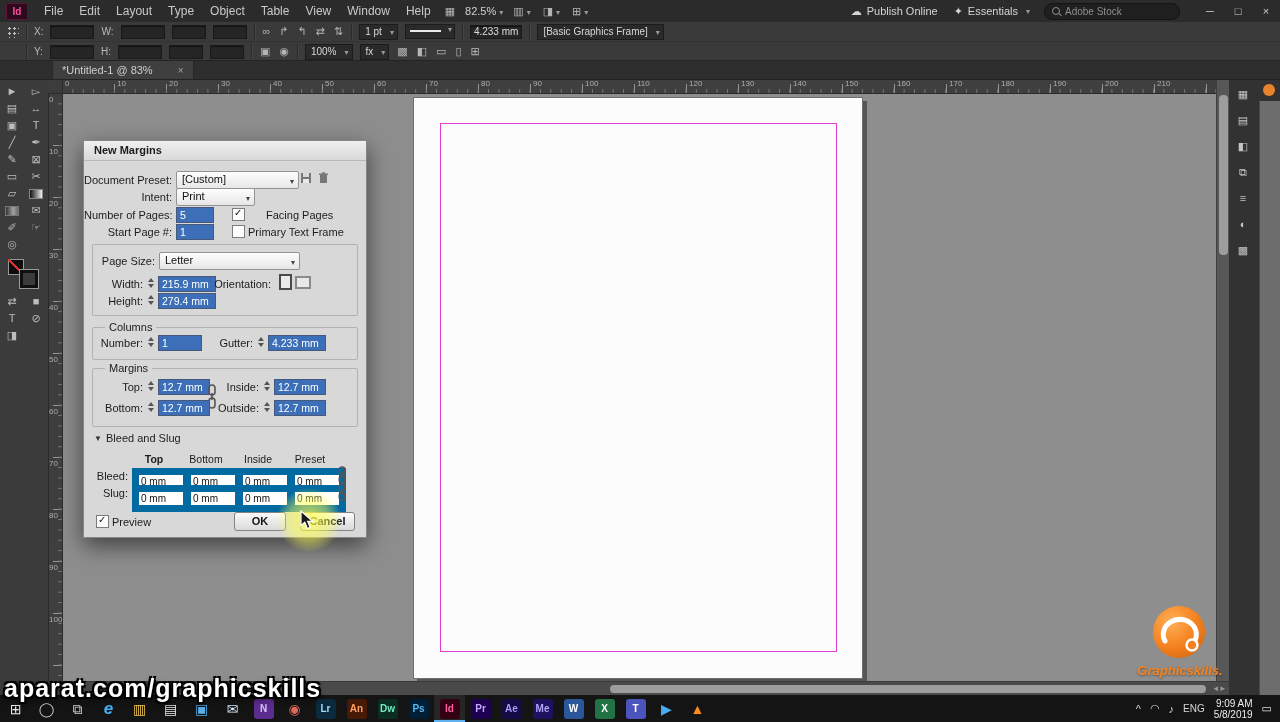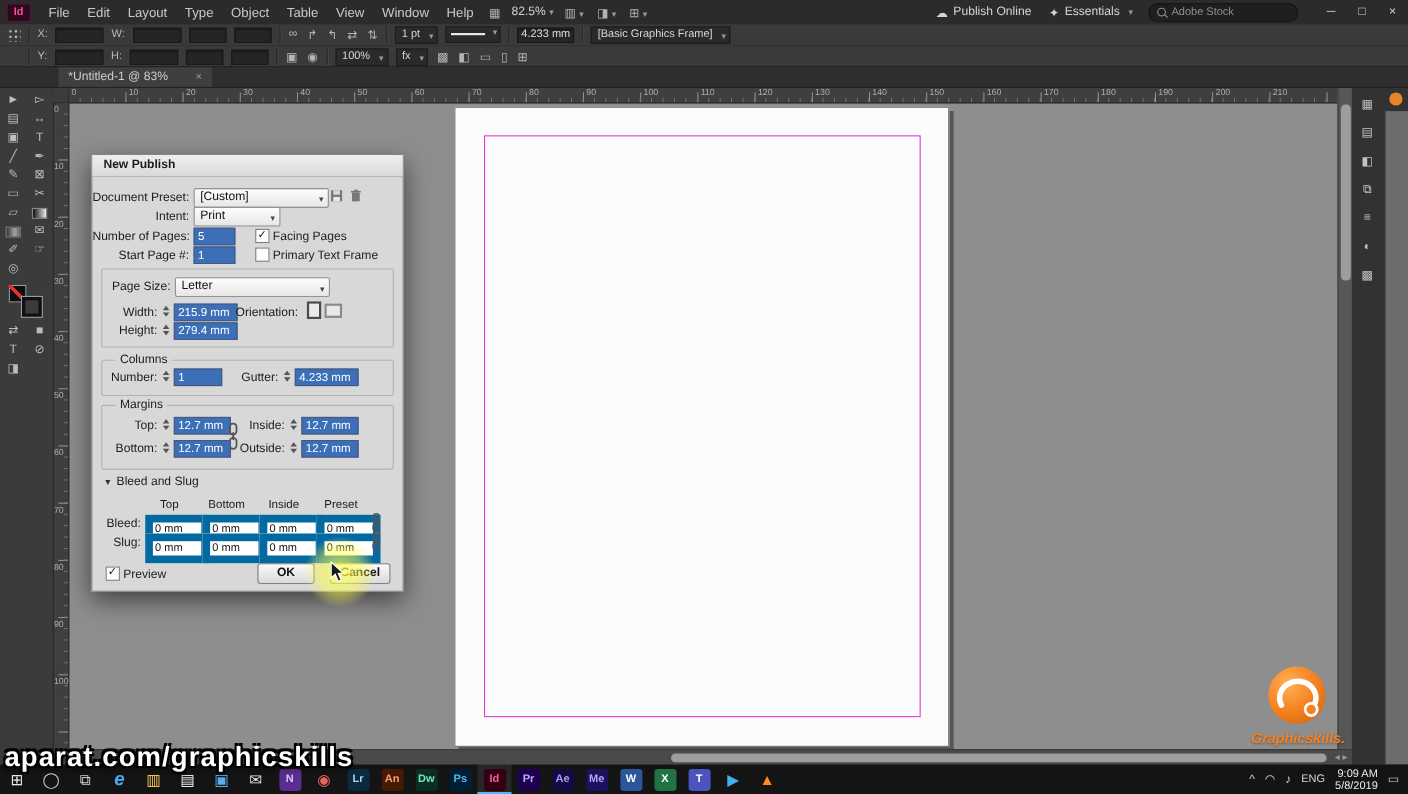--- a/index.html
+++ b/index.html
@@ -403,21 +403,21 @@
           <span>◐</span>
         </div>
         <div class="dicon">
           <span>▩</span>
         </div>
       </div>
     <div class="dockstrip"></div>
   </div>
 
   <div class="dialog">
-    <div class="dtitle">New Publish</div>
+    <div class="dtitle">New Margins</div>
 
     <div class="dlabel" style="left:0;top:33px;width:88px;">Document Preset:</div>
     <div class="ddl" style="left:92px;top:30px;width:100px;">[Custom]</div>
     <span style="position:absolute;left:216px;top:31px;">
       <svg width="12" height="12">
           <rect x="1" y="1" width="10" height="10" fill="#777"></rect>
           <rect x="3" y="1" width="6" height="4" fill="#d8d8d8"></rect>
           <rect x="3" y="7" width="6" height="4" fill="#e9e9e9"></rect>
         </svg>
     </span>
@@ -428,21 +428,21 @@
           <rect x="4" y="0.2" width="3" height="1.5" fill="#777"></rect>
         </svg>
     </span>
 
     <div class="dlabel" style="left:0;top:50px;width:88px;">Intent:</div>
     <div class="ddl" style="left:92px;top:47px;width:56px;">Print</div>
 
     <div class="dlabel" style="left:0;top:68px;width:88px;">Number of Pages:</div>
     <div class="dinput sel" style="left:92px;top:66px;width:30px;">5</div>
     <span class="chk on" style="left:148px;top:67px;"></span>
-    <div class="dtext" style="left:164px;top:68px;">Facing Pages</div>
+    <div class="dtext" style="left:182px;top:68px;">Facing Pages</div>
 
     <div class="dlabel" style="left:0;top:85px;width:88px;">Start Page #:</div>
     <div class="dinput sel" style="left:92px;top:83px;width:30px;">1</div>
     <span class="chk" style="left:148px;top:84px;"></span>
     <div class="dtext" style="left:164px;top:85px;">Primary Text Frame</div>
 
     <div class="grp" style="left:8px;top:103px;width:264px;height:70px;text-decoration:underline;">
       <div class="dlabel" style="left:0;top:10px;width:62px;">Page Size:</div>
       <div class="ddl" style="left:66px;top:7px;width:118px;">Letter</div>
 
@@ -515,21 +515,21 @@
           <i class="dn"></i>
         </span>
       <div class="dinput sel" style="left:181px;top:31px;width:44px;">12.7 mm</div>
     </div>
 
     <span class="tri" style="left:10px;top:293px;">▼</span>
     <div class="dtext" style="left:22px;top:291px;">Bleed and Slug</div>
 
     <div class="bsheads" style="position:absolute;left:0;top:312px;width:282px;height:11px;">
 
-    <span class="bsh" style="left: 48px;">Top</span>
+    <span class="bsh" style="left: 48px; font-weight: bold;">Top</span>
         <span class="bsh" style="left: 100px;">Bottom</span>
         <span class="bsh" style="left: 152px;">Inside</span>
         <span class="bsh" style="left: 204px;">Preset</span>
       </div>
 
     <div class="dlabel" style="left:0;top:329px;width:44px;">Bleed:</div>
     <div class="bsrow" style="position:absolute;left:0;top:327px;width:282px;height:15px;">
 
     <span class="bsf" style="left: 48px;">0 mm</span>
         <span class="bsf" style="left: 100px;">0 mm</span>

